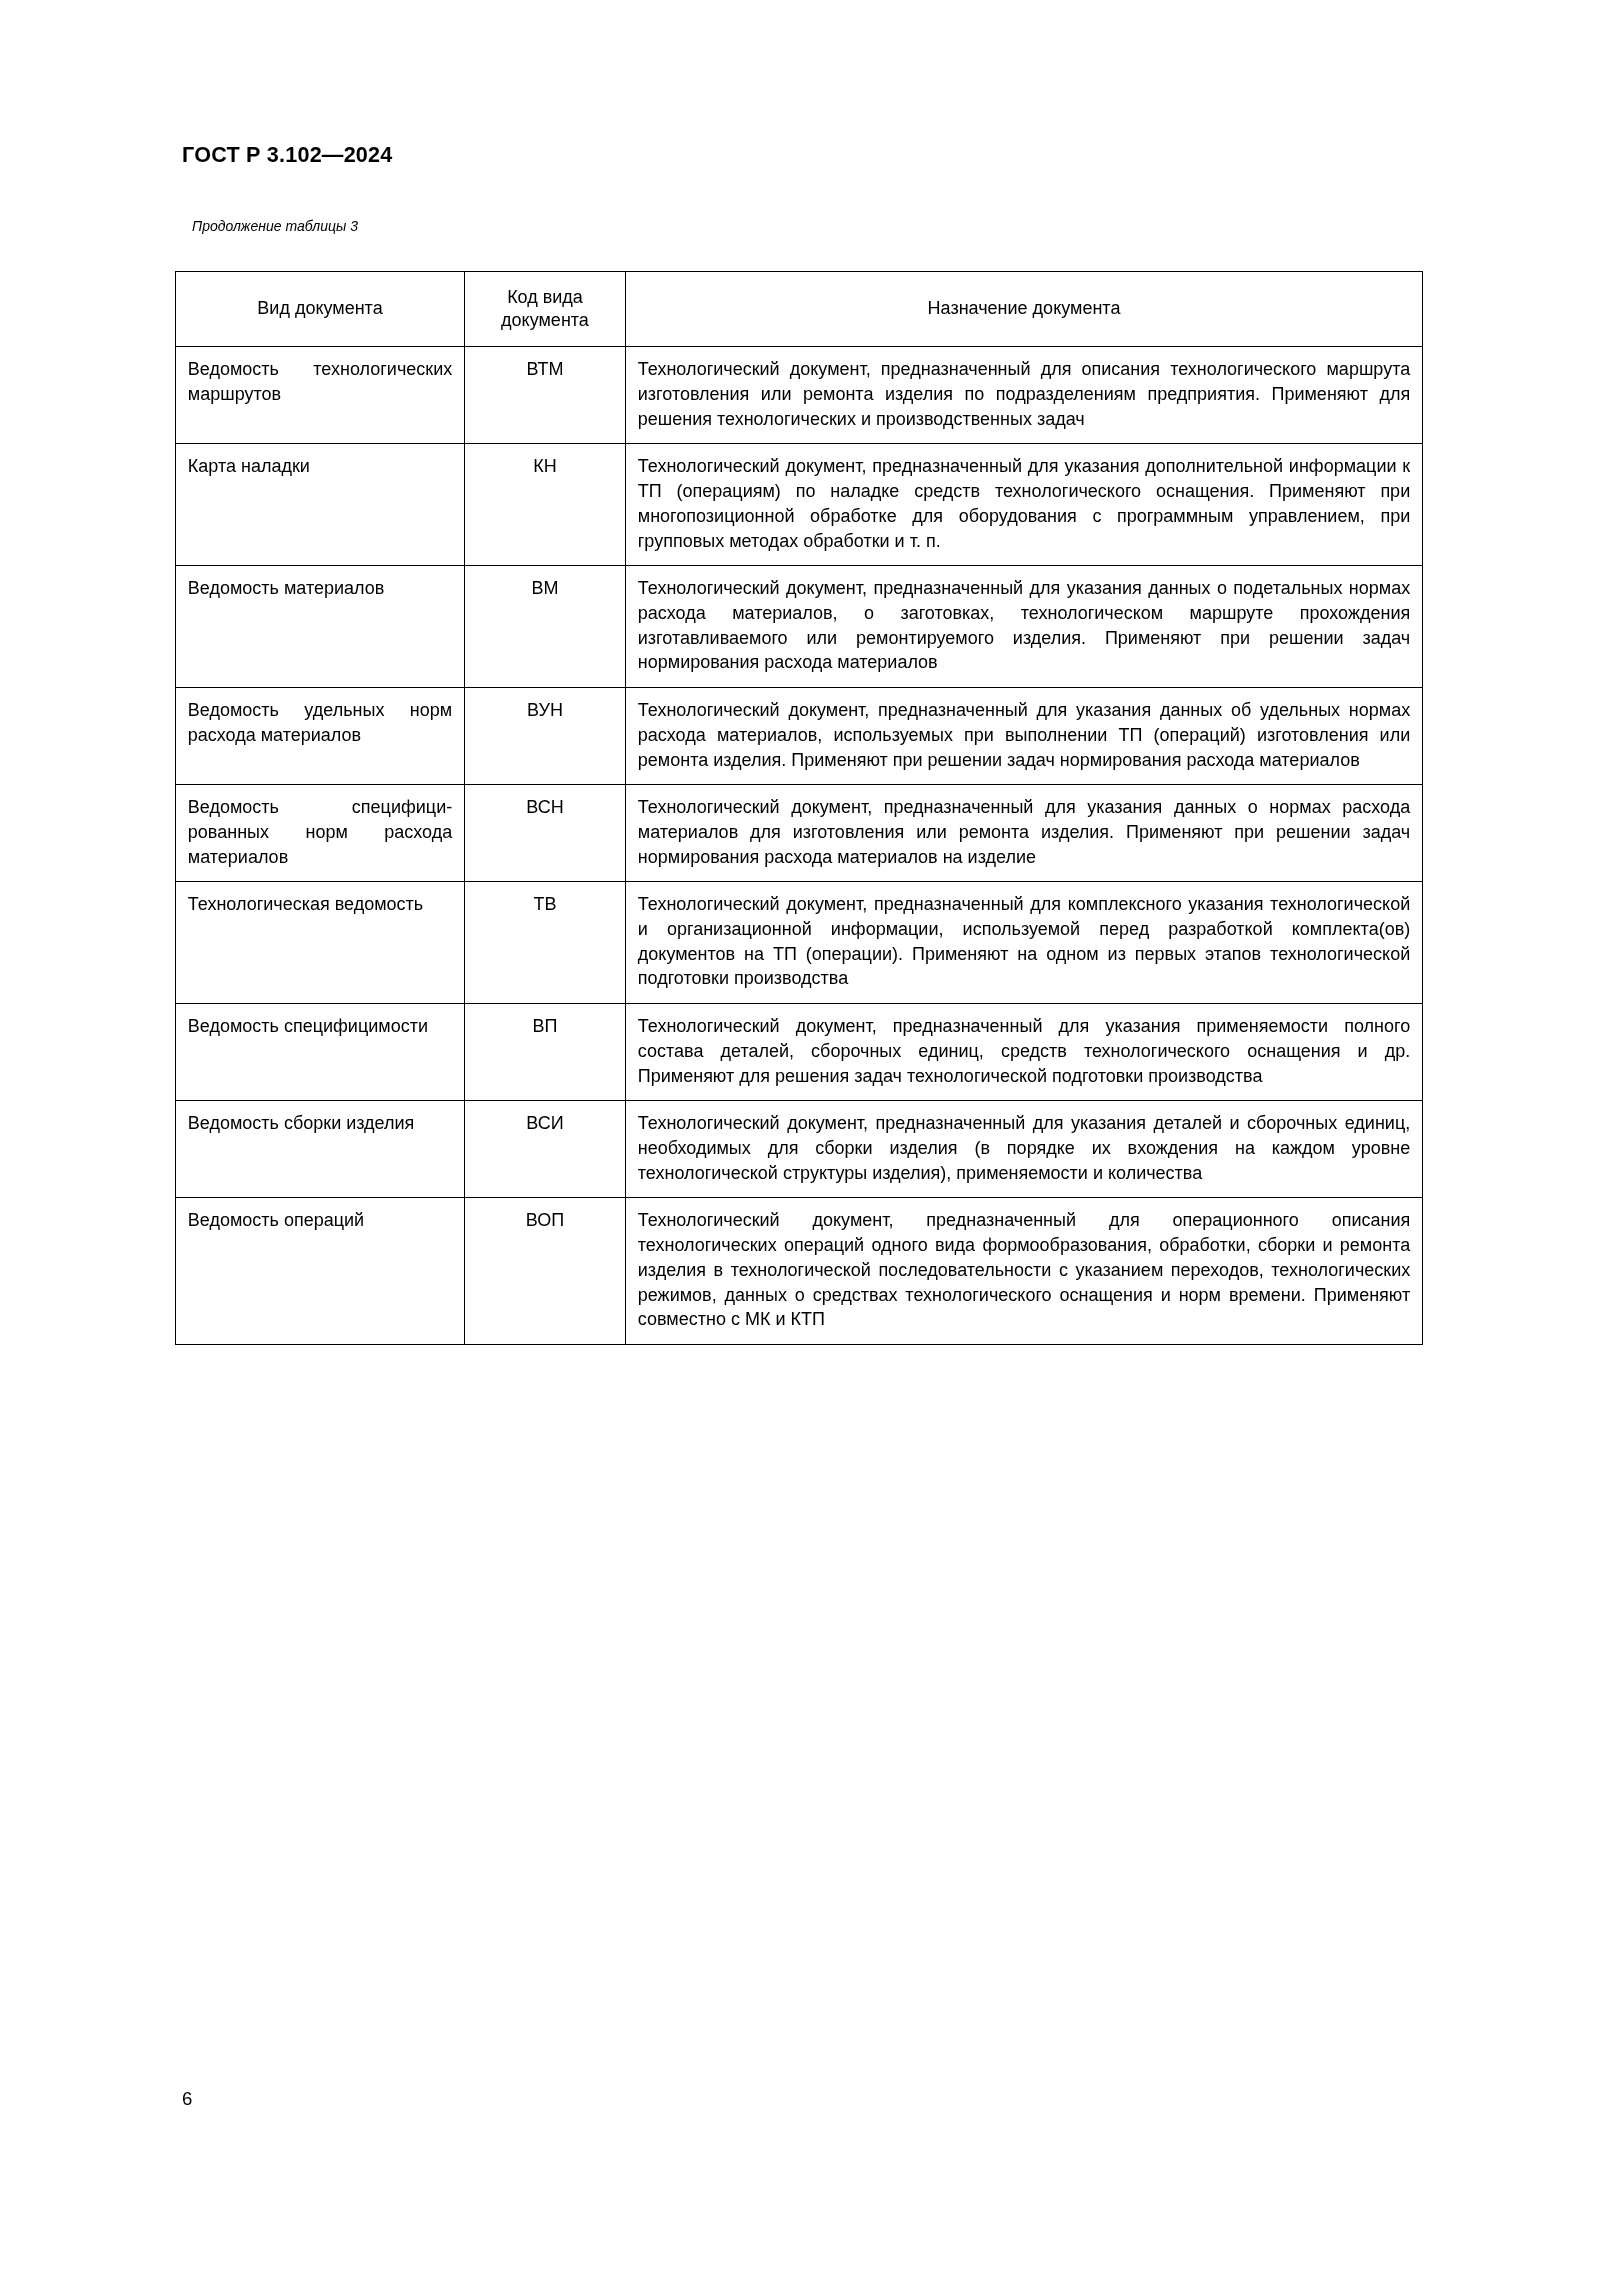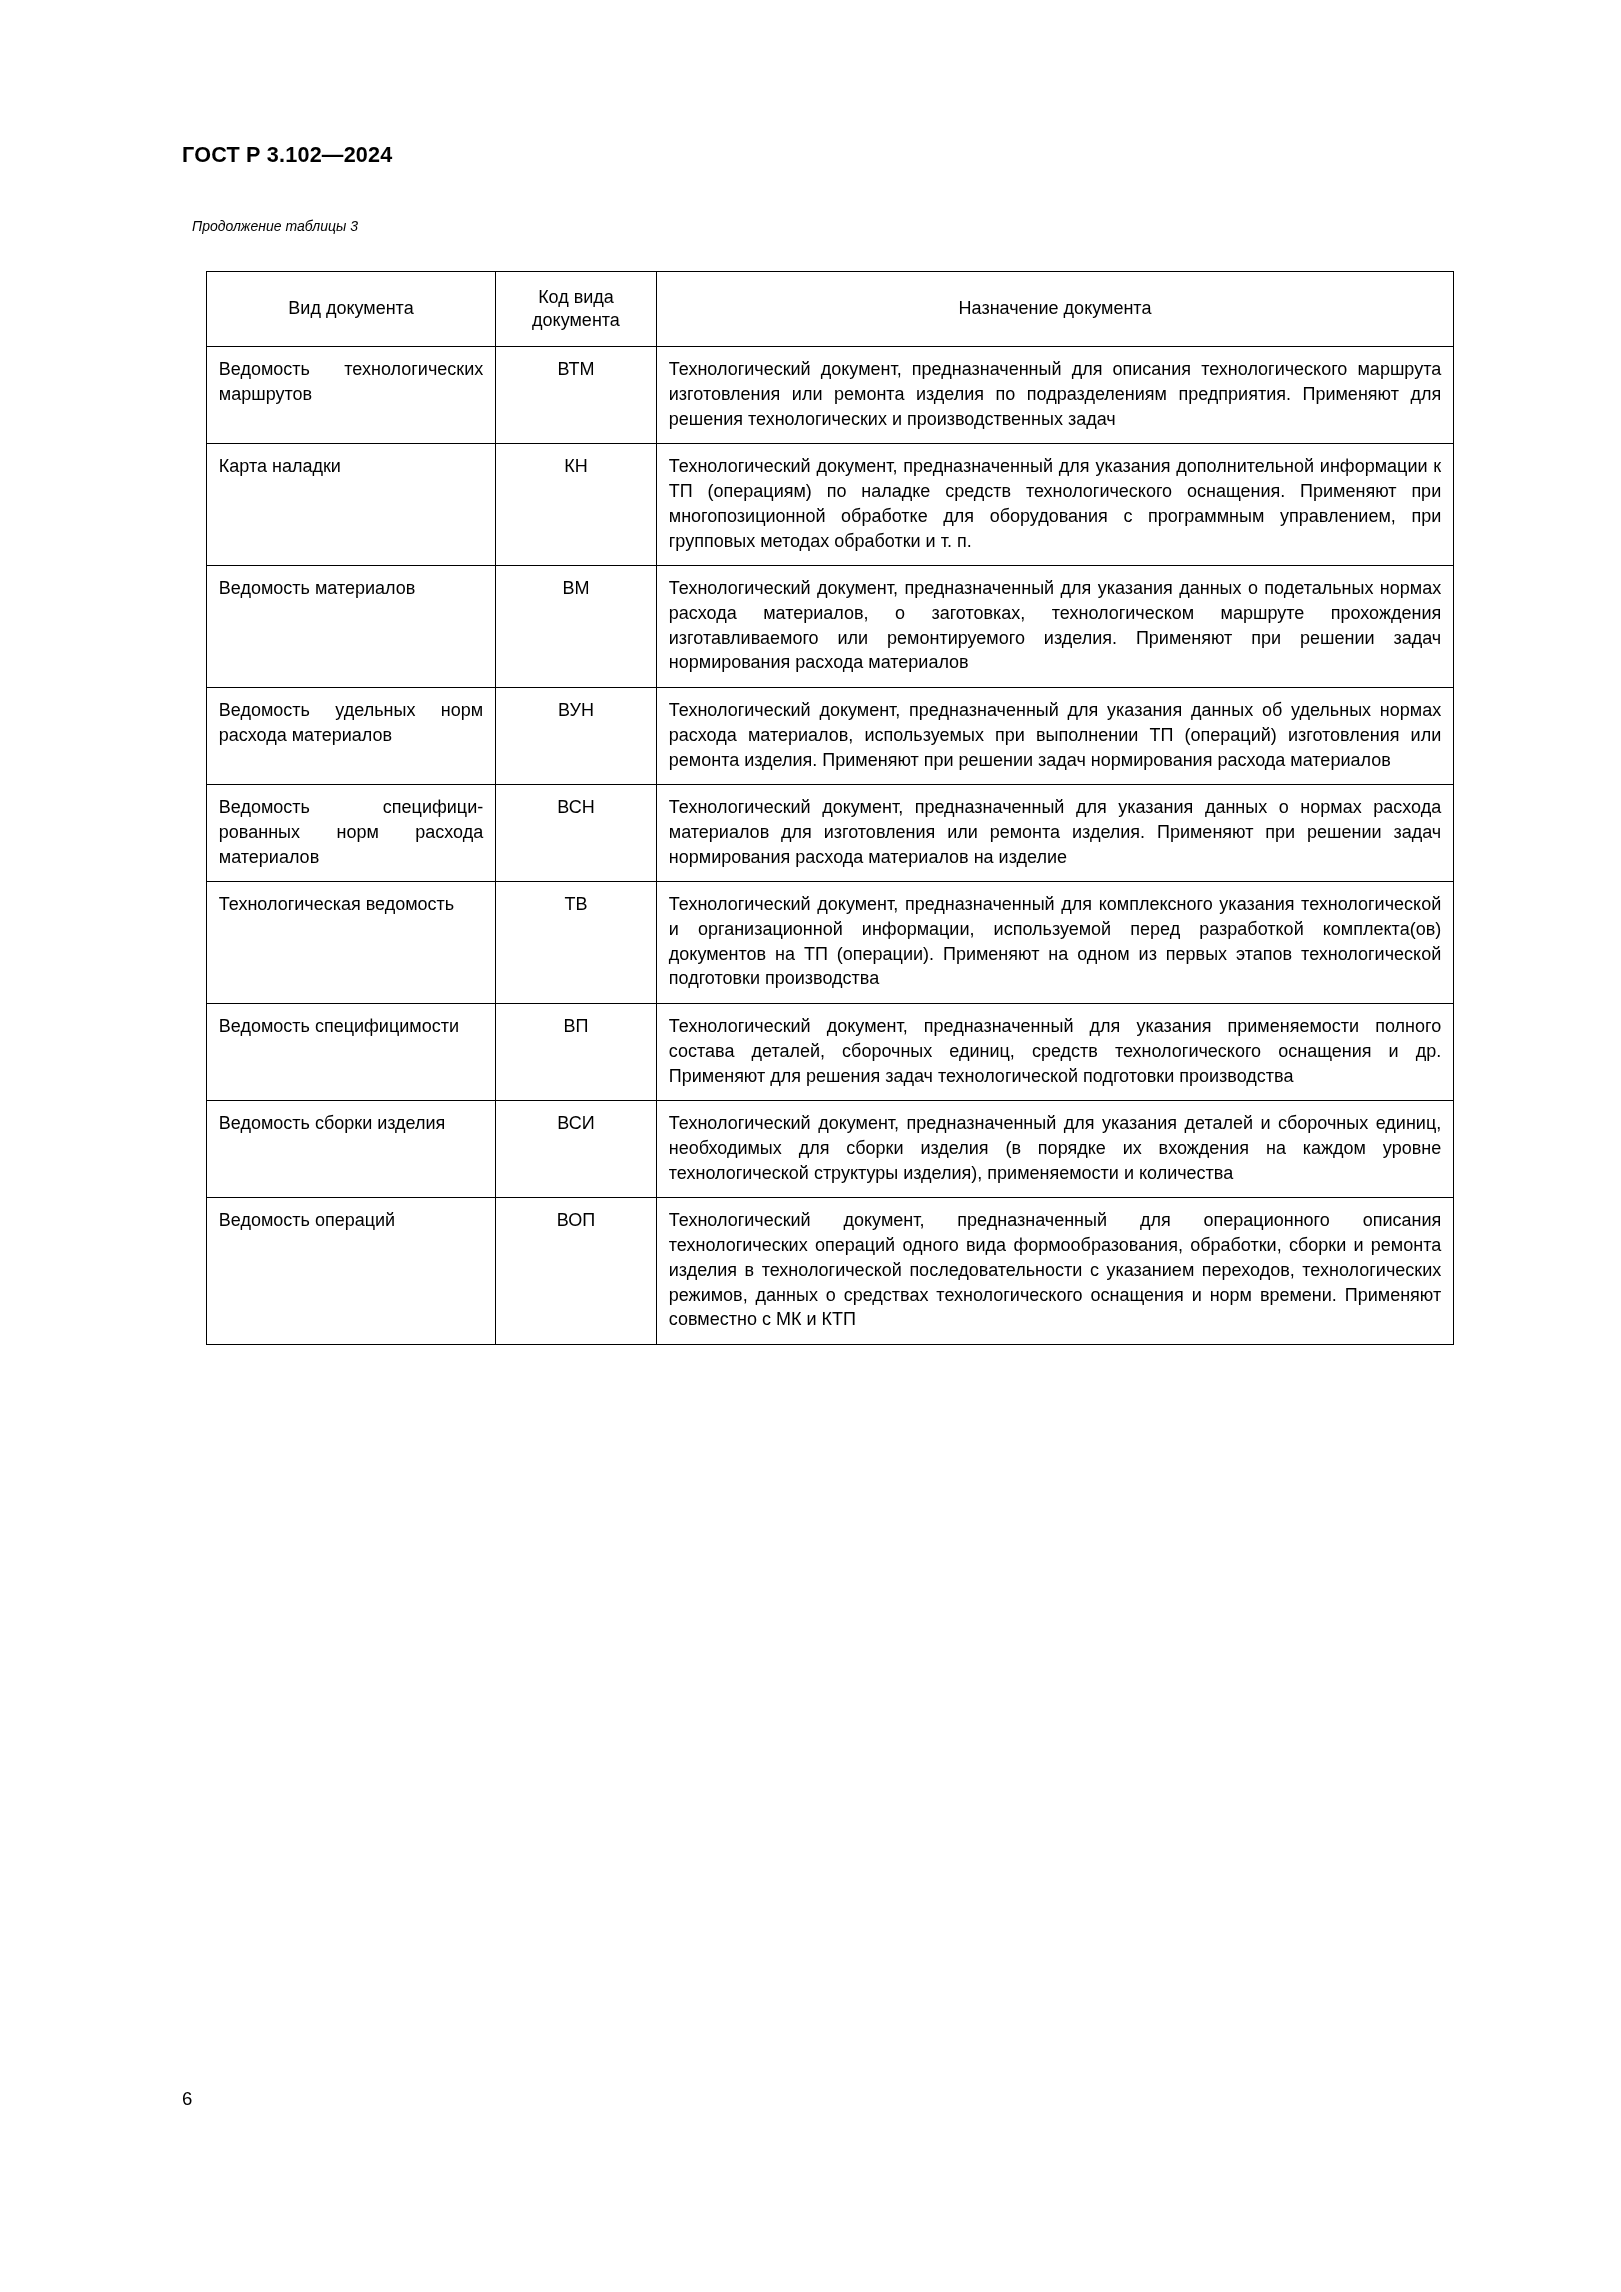--- a/index.html
+++ b/index.html
@@ -31,21 +31,21 @@
   }
   .table-caption {
     position: absolute;
     left: 192px;
     top: 218px;
     font-size: 14px;
     font-style: italic;
   }
   table.doc-table {
     position: absolute;
-    left: 206px;
+    left: 175px;
     top: 271px;
     width: 1247px;
     border-collapse: collapse;
     table-layout: fixed;
   }
   table.doc-table th,
   table.doc-table td {
     border: 1.5px solid #000000;
     vertical-align: top;
     padding: 9.8px 11.8px 11.8px 11.8px;

